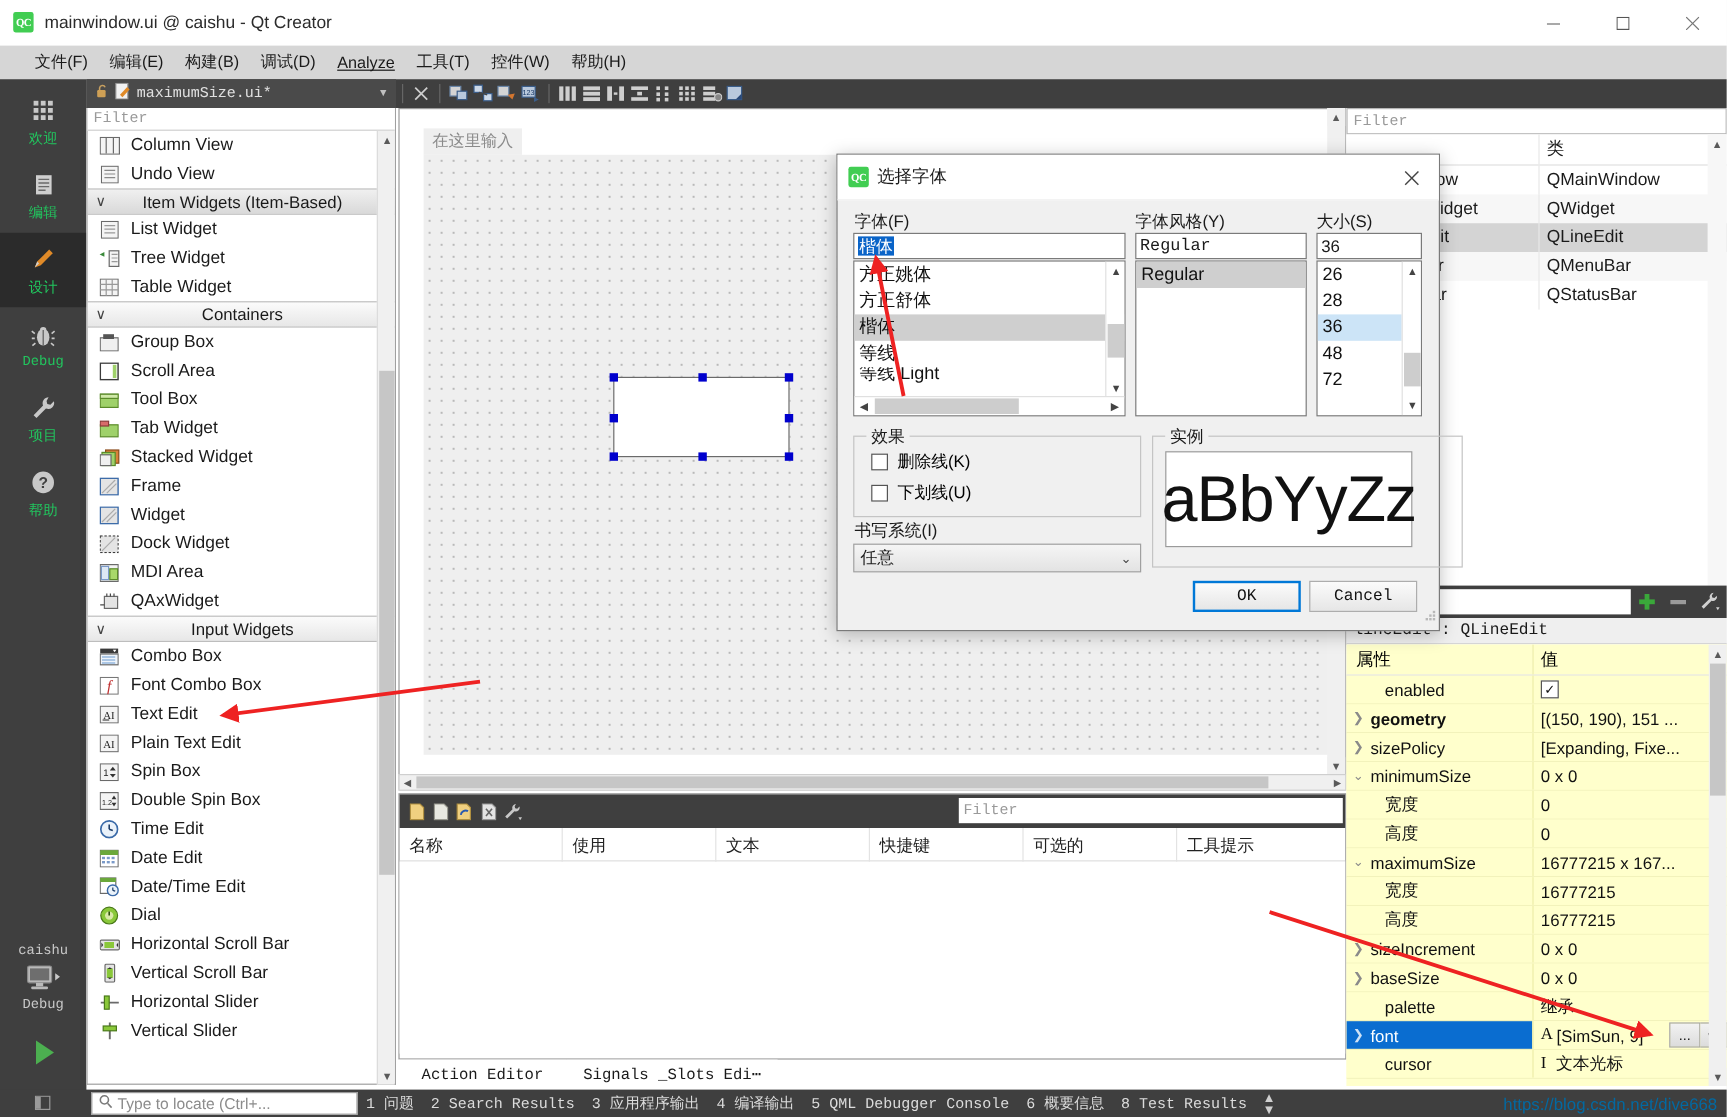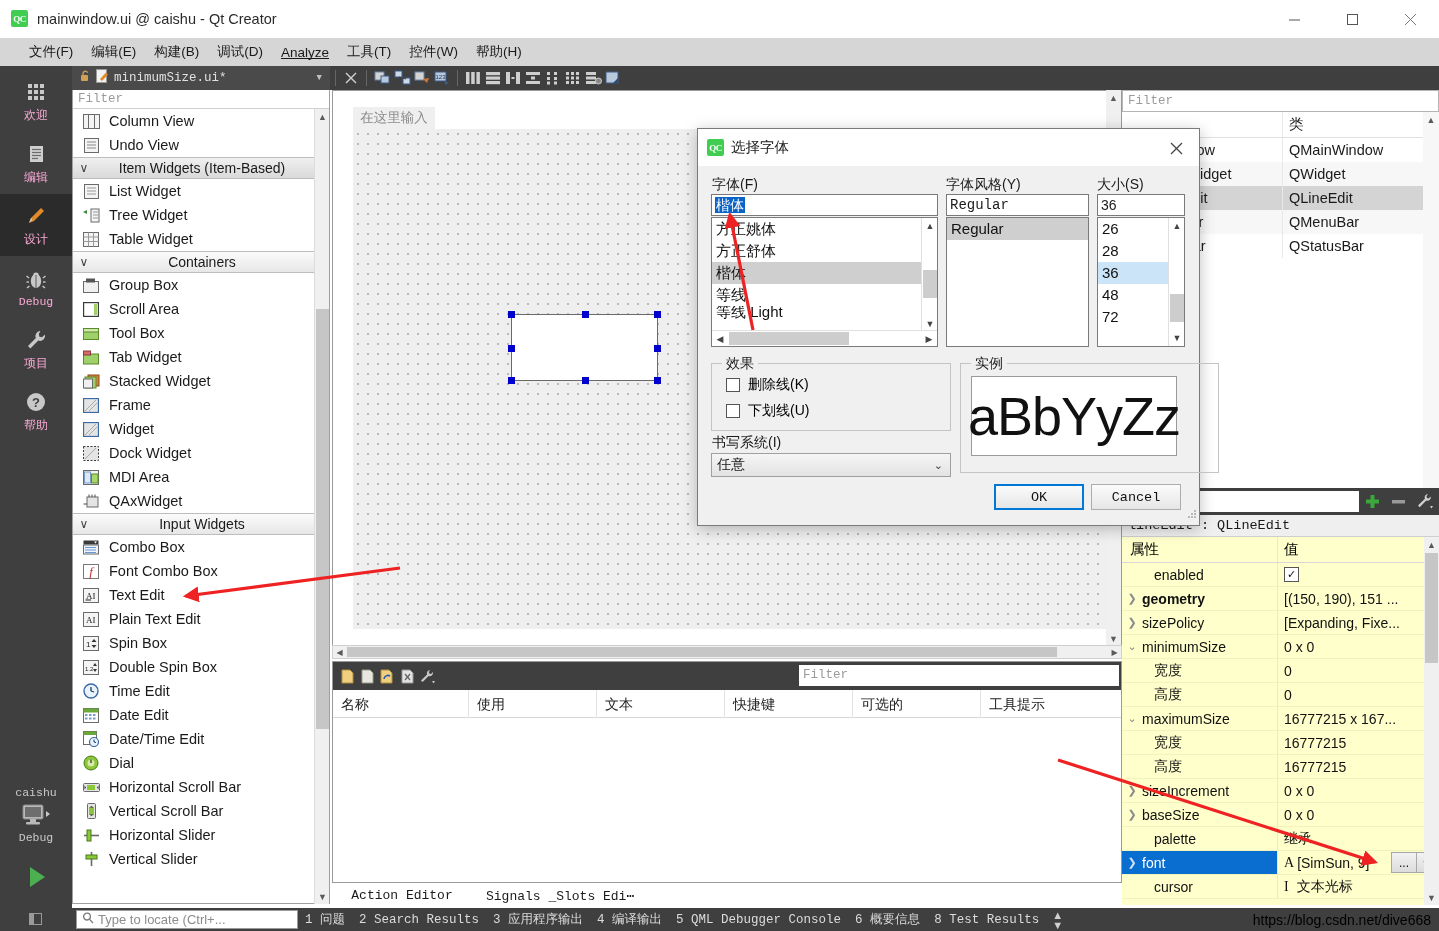--- a/index.html
+++ b/index.html
@@ -38,21 +38,21 @@
     font-size: 13.5px; color: #1a1a1a; padding: 3px 9px; white-space: nowrap;
   }
 
   
   .activitybar {
     position: absolute; left: 0; top: 66px; width: 72px; height: 843px;
     background: #3f3f3f;
   }
   .act-item {
     width: 72px; height: 62px; display: flex; flex-direction: column;
-    align-items: center; justify-content: center; color: #f9a8d4;
+    align-items: center; justify-content: center; color: #22c55e;
   }
   .act-item.active { background: #2b2b2b; }
   .act-label { font-size: 12px; margin-top: 2px; font-family: "Liberation Sans", sans-serif; }
   .act-label.mono { font-family: "Liberation Mono", monospace; font-size: 11.5px; }
   .act-icon { width: 26px; height: 26px; display:flex; align-items:center; justify-content:center;}
   .run-area { position: absolute; left: 0; top: 712px; width: 72px; }
   .kit-label { color: #c8c8c8; font-size: 11.5px; font-family: "Liberation Mono", monospace;
                text-align: center; padding-top: 8px; }
   .kit-icon { display:flex; align-items:center; justify-content:center; padding-top: 4px; }
   .run-btn { height: 46px; display:flex; align-items:center; justify-content:center; }
@@ -269,21 +269,21 @@
     position: absolute; left: 0; top: 908px; width: 1439px; height: 23px;
     background: #3f3f3f; display:flex; align-items:center; color:#d0d0d0;
   }
   .locator {
     width: 222px; height: 19px; background:#ffffff; border:1px solid #9a9a9a;
     display:flex; align-items:center; color:#8c8c8c; font-size:13px; margin-left:4px;
   }
   .sb-item { font-family:"Liberation Mono", monospace; font-size:12.5px; color:#dcdcdc; padding:0 7px; white-space:nowrap;}
   .watermark {
     position:absolute; right:8px; top:908px; height:23px; display:flex; align-items:center;
-    color:#000000; font-size:14px; font-family:"Liberation Sans", sans-serif;
+    color:#0369a1; font-size:14px; font-family:"Liberation Sans", sans-serif;
   }
 
   
   .annot { position:absolute; left:0; top:0; width:1439px; height:931px; pointer-events:none; }
 
   .action-title {
     position:absolute; left:332px; top:883px; width:140px; height:25px;
     background:#ffffff; font-family:"Liberation Mono", monospace; font-size:13px;
     color:#1a1a1a; display:flex; align-items:center; justify-content:center;
   }
@@ -448,21 +448,21 @@
           <path d="M3 5 V3.3 a2.4 2.4 0 0 1 4.6 -0.6" fill="none" stroke="#c8a060" stroke-width="1.3"></path>
           <rect x="1" y="5" width="7" height="6" rx="1" fill="#cfa055"></rect>
         </svg>
       </span>
       <span style="margin-right:5px;">
         <svg width="13" height="14" viewBox="0 0 13 14">
           <rect x="0.5" y="0.5" width="10" height="13" fill="#f2f2f2" stroke="#999"></rect>
           <path d="M4 10 L10 3.5 L12 5.5 L6 12 Z" fill="#e08a28"></path>
         </svg>
       </span>
-      <span>minimumSize.ui*</span>
+      <span>maximumSize.ui*</span>
       <span style="margin-left:auto;margin-right:8px;color:#c0c0c0;font-size:9px;">▼</span>
     </div>
     <div class="tool-sep"></div>
     <div class="tbtn">
       <svg width="12" height="12" viewBox="0 0 12 12">
         <line x1="1" y1="1" x2="11" y2="11" stroke="#cfcfcf" stroke-width="1.4"></line>
         <line x1="11" y1="1" x2="1" y2="11" stroke="#cfcfcf" stroke-width="1.4"></line>
       </svg>
     </div>
     <div class="tool-sep"></div>

